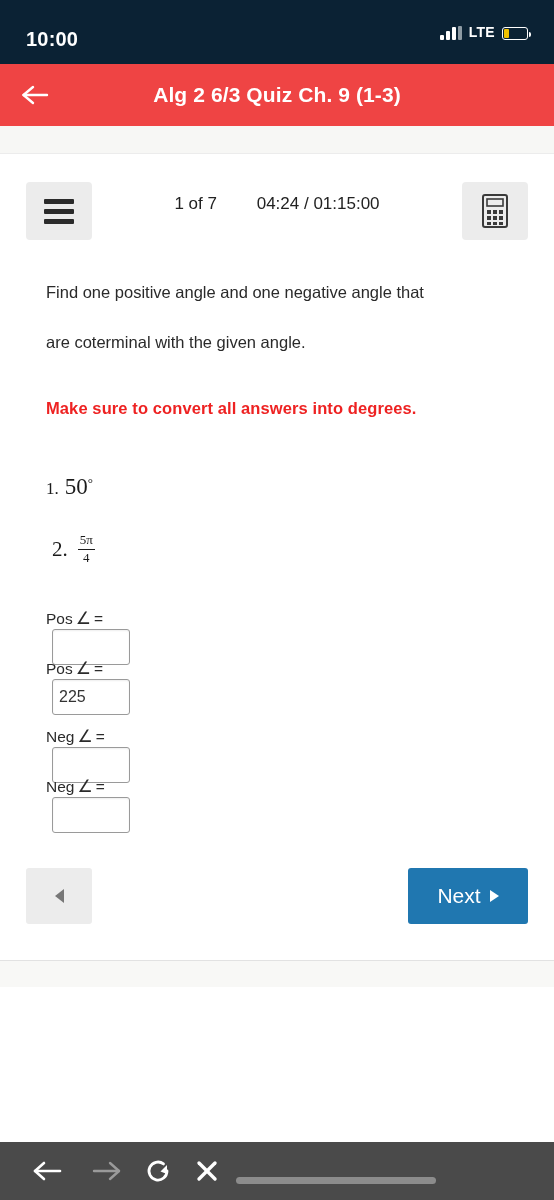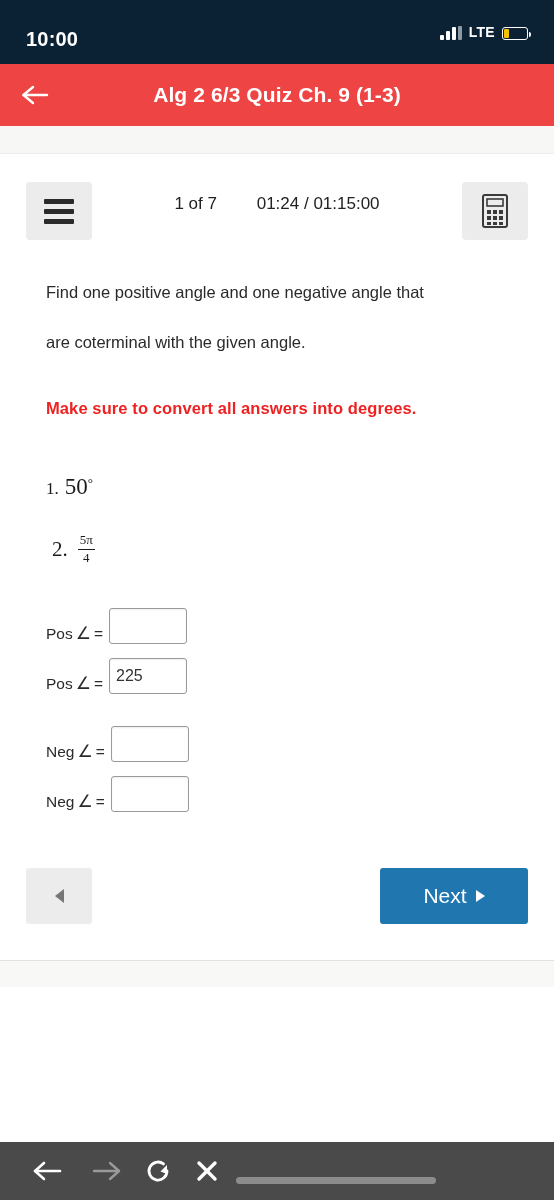--- a/index.html
+++ b/index.html
@@ -77,39 +77,39 @@
   .m1 .val { font-size:23px; margin-left:6px; }
   .m1 .deg { font-size:13px; vertical-align:super; }
   .m2 { left:52px; top:533px; font-size:21px; display:flex; align-items:center; gap:10px; }
   .frac { display:inline-flex; flex-direction:column; align-items:center;
           font-size:13px; line-height:1.12; }
   .frac .top { padding:0 2px; }
   .frac .bar { width:100%; height:1.3px; background:#1b1b1b; margin:1px 0; }
   .frac .bot { padding:0 2px; }
 
   
-  .ansrow { position:absolute; display:flex; align-items:flex-end; }
+  .ansrow { position:absolute; display:flex; align-items:flex-start;flex-direction:column; }
   .anslabel { font-size:15.5px; color:#2b2b2b; white-space:nowrap; }
   .anslabel .ang { font-size:17px; padding:0 3px; }
   .ansbox { width:78px; height:36px; border:1px solid #9a9a9a; border-radius:3px;
             background:#fff; margin-left:6px; display:flex; align-items:center;
             padding-left:6px; font-size:16px; color:#333; cursor:text;
             box-shadow: inset 0 1px 2px rgba(0,0,0,0.07); }
   .r1 { left:46px; top:608px; }
   .r2 { left:46px; top:658px; }
   .r3 { left:46px; top:726px; }
   .r4 { left:46px; top:776px; }
 
   
   .prev-btn { position:absolute; left:26px; top:868px; width:66px; height:56px;
               background:#ececec; border-radius:3px; display:flex;
               align-items:center; justify-content:center; cursor:pointer; }
   .prev-btn .tri { width:0; height:0; border-top:7px solid transparent;
                    border-bottom:7px solid transparent; border-right:9px solid #777; }
-  .next-btn { position:absolute; right:26px; top:868px; width:148px; height:56px;
+  .next-btn { position:absolute; right:26px; top:868px; width:120px; height:56px;
               background:#2077b0; border-radius:3px; color:#fff; font-size:21px;
               display:flex; align-items:center; justify-content:center; gap:9px;
               cursor:pointer; }
   .next-btn .tri { width:0; height:0; border-top:6px solid transparent;
                    border-bottom:6px solid transparent; border-left:9px solid #fff; }
 
   .divider { position:absolute; left:0; top:960px; width:554px; height:1px;
              background:#e2e2e2; }
   .lowerband { position:absolute; left:0; top:961px; width:554px; height:26px;
                background:#f8f8f6; }
@@ -159,21 +159,21 @@
     <div class="icon-btn menu">
       <div class="hamburger">
           <span></span>
           <span></span>
           <span></span>
         </div>
     </div>
 
     <div class="meta">
       <span class="page">1 of 7</span>
-      <span>01:24 / 01:15:00</span>
+      <span>04:24 / 01:15:00</span>
     </div>
 
     <div class="icon-btn calc">
       <svg width="26" height="34" viewBox="0 0 26 34" aria-hidden="true">
         <rect x="1" y="1" width="24" height="32" rx="2" fill="none" stroke="#3a3a3a" stroke-width="2"></rect>
         <rect x="5" y="5" width="16" height="7" fill="none" stroke="#3a3a3a" stroke-width="1.6"></rect>
         <g fill="#3a3a3a">
           <rect x="5" y="16" width="4" height="4"></rect>
             <rect x="11" y="16" width="4" height="4"></rect>
             <rect x="17" y="16" width="4" height="4"></rect>

